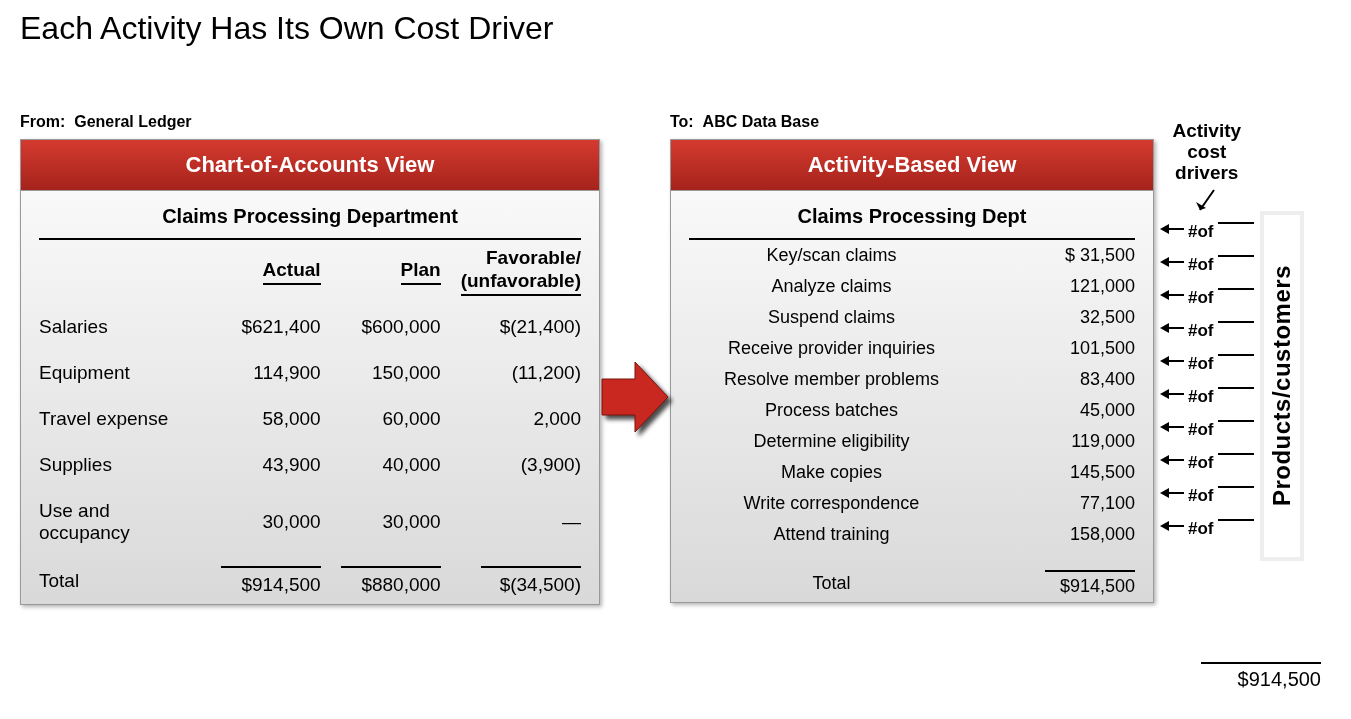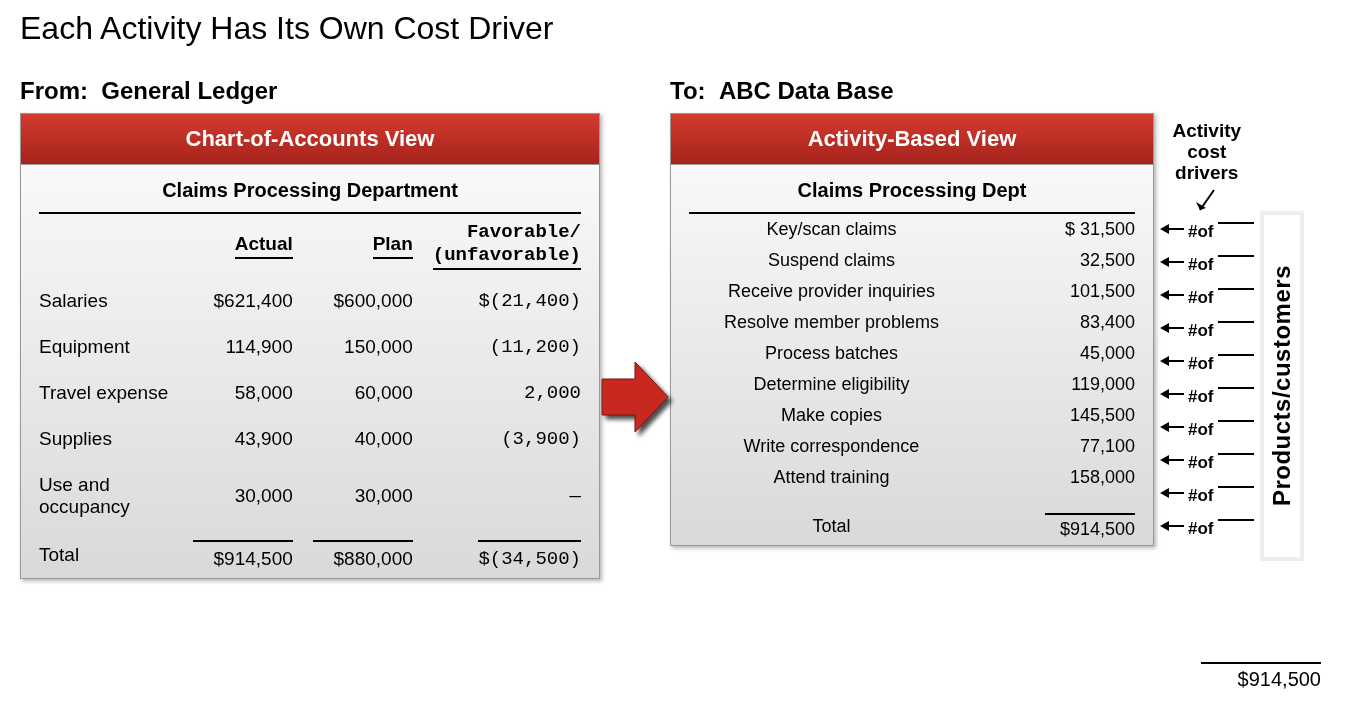--- a/index.html
+++ b/index.html
@@ -17,23 +17,24 @@
     font-weight: 400;
     margin-bottom: 30px;
   }
   .main-row {
     display: flex;
     align-items: flex-start;
     gap: 0;
   }
   .panel-wrap { display: flex; flex-direction: column; }
   .from-label, .to-label {
-    font-size: 24px;
+    font-size: 16px;
     font-weight: 700;
     margin-bottom: 8px;
+    margin-top: 36px;
   }
   .from-label .prefix, .to-label .prefix { font-weight: 700; }
   .panel {
     border: 1px solid #999;
     box-shadow: 2px 2px 4px rgba(0,0,0,0.3);
     background: linear-gradient(to bottom, #fdfdfd, #d9d9d9);
     display: flex;
     flex-direction: column;
   }
   .panel-header {
@@ -60,21 +61,21 @@
     border-collapse: collapse;
     margin: 0;
   }
   .gl-table th, .gl-table td {
     padding: 8px 10px;
     font-size: 19px;
     text-align: right;
   }
   .gl-table th { font-weight: 700; }
   .gl-table td:first-child, .gl-table th:first-child { text-align: left; padding-left: 18px; }
-  .gl-table th:last-child, .gl-table td:last-child { padding-right: 18px; font-family: Liberation Mono, monospace; }
+  .gl-table th:last-child, .gl-table td:last-child { padding-right: 18px; }
   .gl-head th span { display:inline-block; border-bottom: 2px solid #000; padding-bottom: 2px; }
   .gl-head th:first-child span { border-bottom: none; }
   .gl-total td { padding-top: 10px; }
   .gl-total td:not(:first-child) span { display:inline-block; border-top: 2px solid #000; padding-top: 6px; min-width: 100px;}
   .gl-body tr td { padding-top: 12px; padding-bottom: 12px; }
   .fav-head { line-height: 1.1; }
   
   .right-panel { width: 484px; }
   .abc-table { width:100%; border-collapse: collapse; }
   .abc-table td { font-size: 18px; padding: 5px 18px; }
@@ -233,20 +234,24 @@
     <div class="panel right-panel">
       <div class="panel-header">Activity-Based View</div>
       <div class="panel-sub">Claims Processing Dept</div>
       <table class="abc-table">
         <tbody id="abc-body">
             <tr>
               <td>Key/scan claims</td>
               <td>$  31,500</td>
             </tr>
             <tr>
+              <td>Analyze claims</td>
+              <td>121,000</td>
+            </tr>
+            <tr>
               <td>Suspend claims</td>
               <td>32,500</td>
             </tr>
             <tr>
               <td>Receive provider inquiries</td>
               <td>101,500</td>
             </tr>
             <tr>
               <td>Resolve member problems</td>
               <td>83,400</td>

